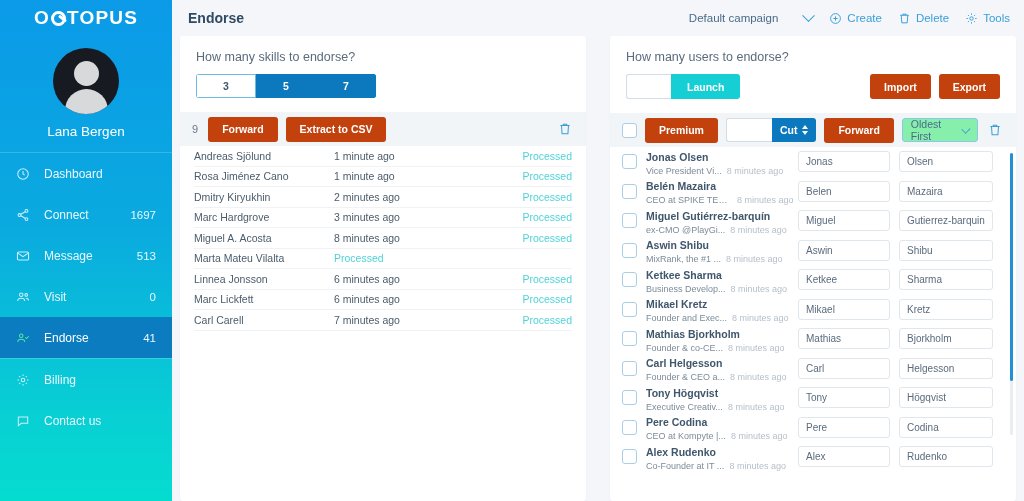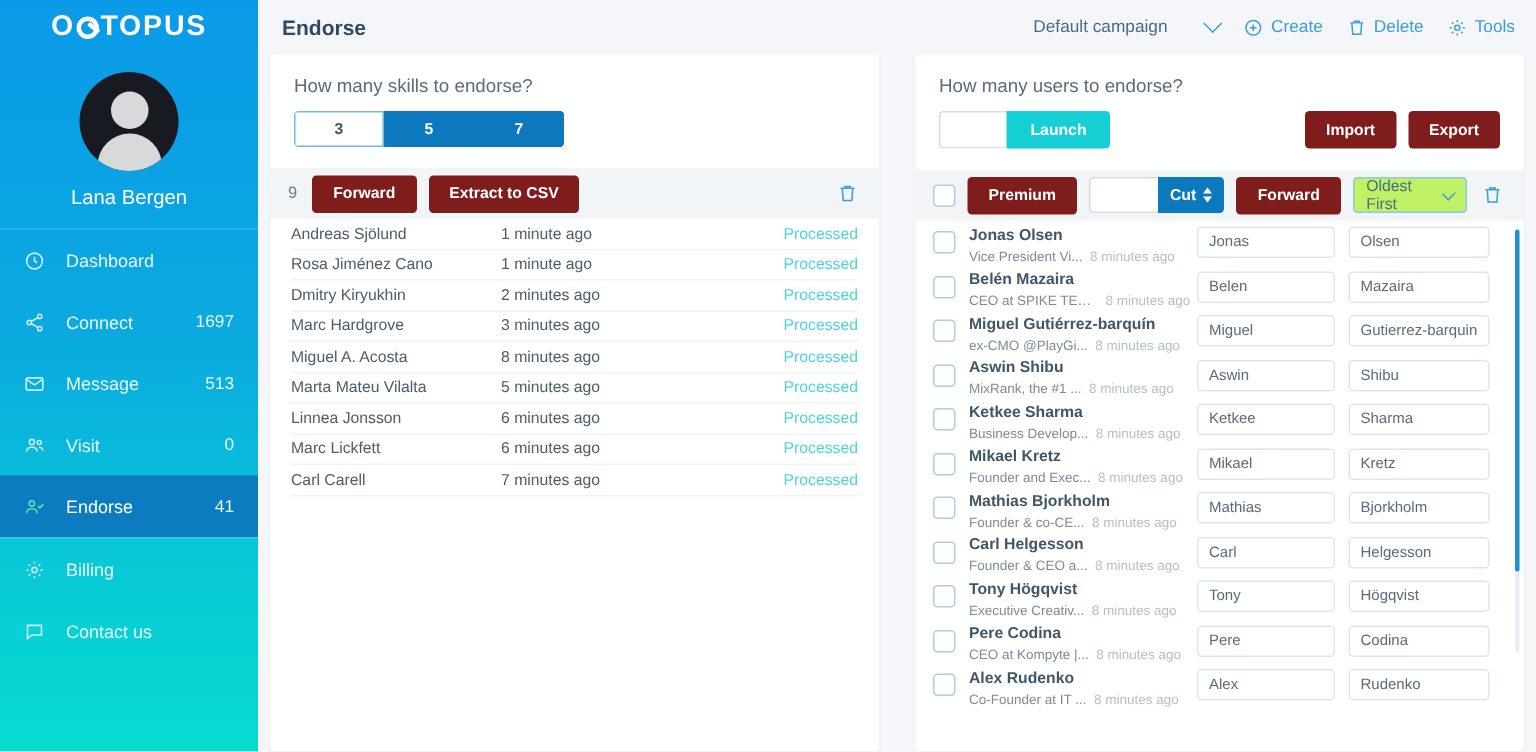--- a/index.html
+++ b/index.html
@@ -107,21 +107,21 @@
     border-radius: 3px 0 0 3px; background: #fff; outline: none; font-size: 11px;
     padding: 0 5px; color: #3e5668; font-family: inherit;
   }
   .launch-btn {
     height: 25px; padding: 0 16px; background: #15cfd5; color: #fff; border: none;
     border-radius: 0 3px 3px 0; font-size: 10.5px; font-weight: bold; cursor: pointer;
     font-family: inherit;
   }
   .head-right { margin-left: auto; display: flex; gap: 8px; }
   .btn-blue {
-    height: 25px; padding: 0 14px; background: #7f1d1d; color: #fff; border: none;
+    height: 25px; padding: 0 14px; background: #c2410c; color: #fff; border: none;
     border-radius: 3px; font-size: 10.5px; font-weight: bold; cursor: pointer;
     font-family: inherit;
   }
 
   
   .strip {
     display: flex; align-items: center; gap: 8px; height: 34px;
     background: #f2f5f8; padding: 0 14px 0 12px; margin-top: 14px;
   }
   .strip .cnt { font-size: 11px; color: #6b7a88; margin-right: 2px; }
@@ -140,21 +140,21 @@
     border-radius: 0 3px 3px 0; font-size: 10.5px; font-weight: bold;
     display: flex; align-items: center; gap: 5px; cursor: pointer; font-family: inherit;
   }
   .spin { display: flex; flex-direction: column; gap: 2px; }
   .spin i { display: block; width: 0; height: 0; border-left: 3.5px solid transparent;
             border-right: 3.5px solid transparent; }
   .spin i.up { border-bottom: 4px solid #fff; }
   .spin i.dn { border-top: 4px solid #fff; }
   .strip-right { margin-left: auto; display: flex; align-items: center; gap: 10px; }
   .sortsel {
-    height: 24px; border: 1px solid #8ec6e8; border-radius: 3px; background: #bef264;
+    height: 24px; border: 1px solid #8ec6e8; border-radius: 3px; background: #86efac;
     display: flex; align-items: center; gap: 12px; padding: 0 8px; font-size: 10.5px;
     color: #4a6b86; cursor: pointer;
   }
   .chev-sm { width: 7px; height: 7px; border-right: 1.6px solid #3b9fd8;
              border-bottom: 1.6px solid #3b9fd8; transform: rotate(45deg) translate(-1px,-1px); }
   .trash { cursor: pointer; display: flex; }
 
   
   .list { flex: 1; overflow: hidden; padding: 0 14px; }
   .lrow {
@@ -372,21 +372,20 @@
             <span class="c-time">3 minutes ago</span>
             <span class="c-st">Processed</span>
           </div>
           <div class="lrow">
             <span class="c-name">Miguel A. Acosta</span>
             <span class="c-time">8 minutes ago</span>
             <span class="c-st">Processed</span>
           </div>
           <div class="lrow">
             <span class="c-name">Marta Mateu Vilalta</span>
-            <span class="c-time">5 minutes ago</span>
             <span class="c-st">Processed</span>
           </div>
           <div class="lrow">
             <span class="c-name">Linnea Jonsson</span>
             <span class="c-time">6 minutes ago</span>
             <span class="c-st">Processed</span>
           </div>
           <div class="lrow">
             <span class="c-name">Marc Lickfett</span>
             <span class="c-time">6 minutes ago</span>

